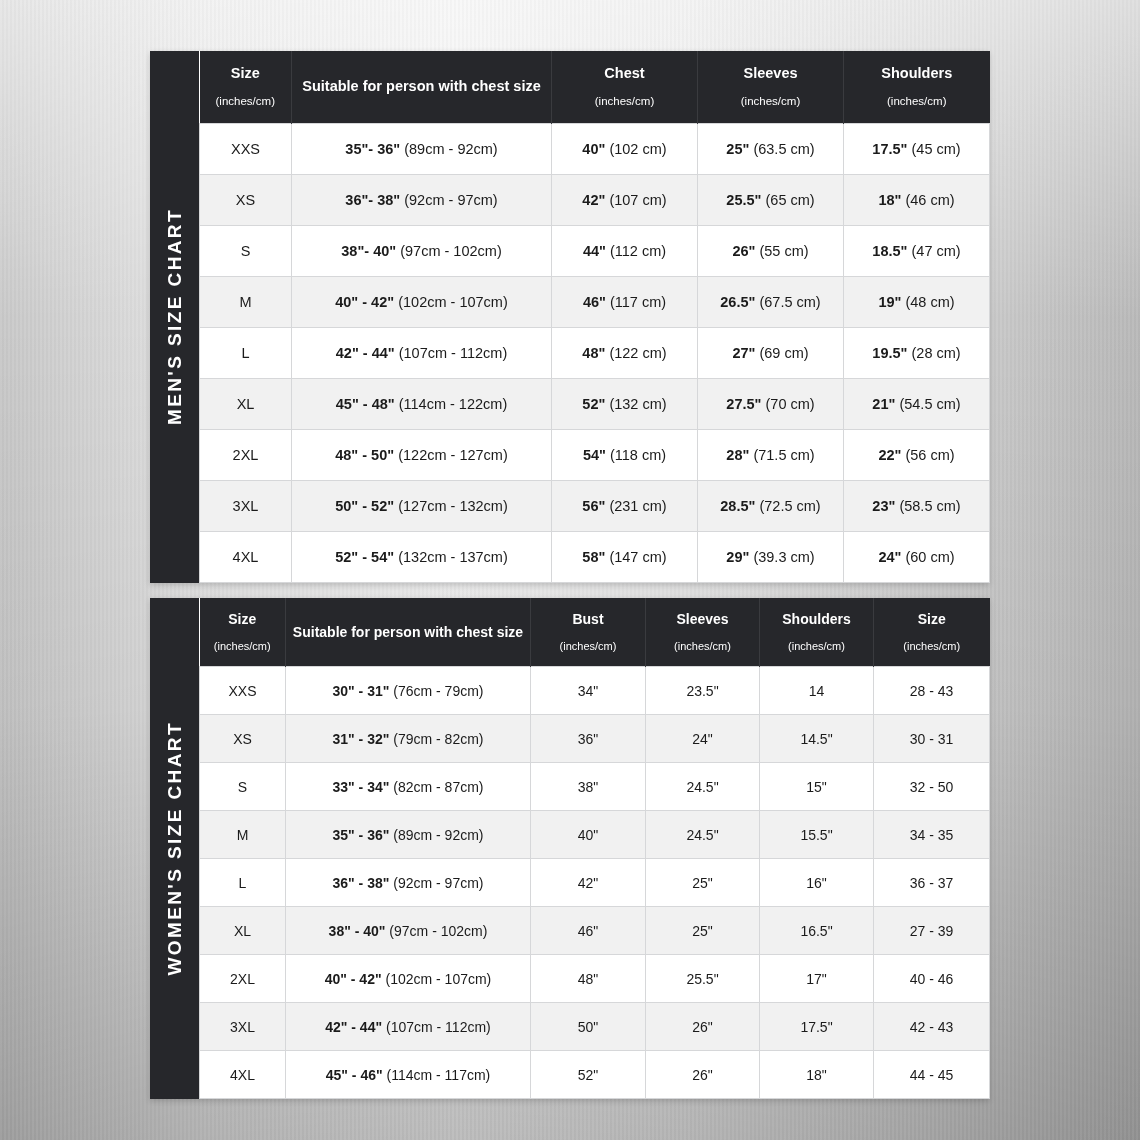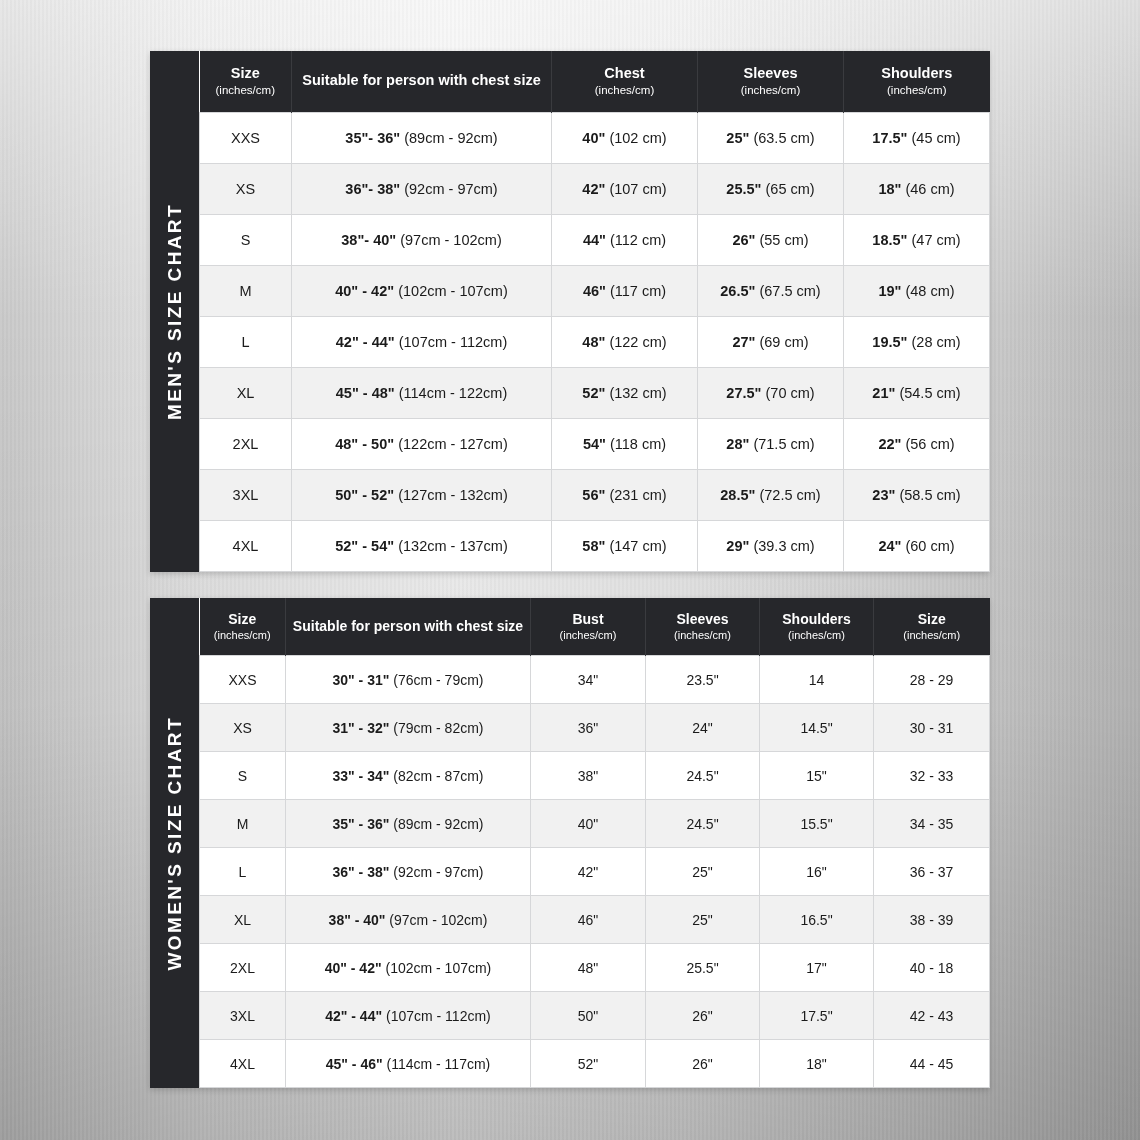--- a/index.html
+++ b/index.html
@@ -74,21 +74,21 @@
     line-height: 1.3;
     border-right: 1px solid #3a3b3f;
     text-align: center;
     vertical-align: middle;
   }
   table.size-table thead th:last-child { border-right: none; }
   table.size-table thead th .unit {
     display: block;
     font-size: 11.5px;
     font-weight: normal;
-    margin-top: 0;
+    margin-top: 11px;
   }
 
   table.size-table tbody td {
     border: 1px solid #d6d7d9;
     text-align: center;
     vertical-align: middle;
     font-size: 14.5px;
     color: #1b1b1b;
     padding: 0 4px;
     height: 50px;
@@ -254,37 +254,37 @@
         </th>
       </tr>
     </thead>
     <tbody>
       <tr>
         <td class="size-col">XXS</td>
         <td><span class="b">30" - 31"</span> <span class="n">(76cm - 79cm)</span></td>
         <td>34"</td>
         <td>23.5"</td>
         <td>14</td>
-        <td>28 - 29</td>
+        <td>28 - 43</td>
       </tr>
       <tr>
         <td class="size-col">XS</td>
         <td><span class="b">31" - 32"</span> <span class="n">(79cm - 82cm)</span></td>
         <td>36"</td>
         <td>24"</td>
         <td>14.5"</td>
         <td>30 - 31</td>
       </tr>
       <tr>
         <td class="size-col">S</td>
         <td><span class="b">33" - 34"</span> <span class="n">(82cm - 87cm)</span></td>
         <td>38"</td>
         <td>24.5"</td>
         <td>15"</td>
-        <td>32 - 33</td>
+        <td>32 - 50</td>
       </tr>
       <tr>
         <td class="size-col">M</td>
         <td><span class="b">35" - 36"</span> <span class="n">(89cm - 92cm)</span></td>
         <td>40"</td>
         <td>24.5"</td>
         <td>15.5"</td>
         <td>34 - 35</td>
       </tr>
       <tr>
@@ -294,29 +294,29 @@
         <td>25"</td>
         <td>16"</td>
         <td>36 - 37</td>
       </tr>
       <tr>
         <td class="size-col">XL</td>
         <td><span class="b">38" - 40"</span> <span class="n">(97cm - 102cm)</span></td>
         <td>46"</td>
         <td>25"</td>
         <td>16.5"</td>
-        <td>38 - 39</td>
+        <td>27 - 39</td>
       </tr>
       <tr>
         <td class="size-col">2XL</td>
         <td><span class="b">40" - 42"</span> <span class="n">(102cm - 107cm)</span></td>
         <td>48"</td>
         <td>25.5"</td>
         <td>17"</td>
-        <td>40 - 18</td>
+        <td>40 - 46</td>
       </tr>
       <tr>
         <td class="size-col">3XL</td>
         <td><span class="b">42" - 44"</span> <span class="n">(107cm - 112cm)</span></td>
         <td>50"</td>
         <td>26"</td>
         <td>17.5"</td>
         <td>42 - 43</td>
       </tr>
       <tr>

